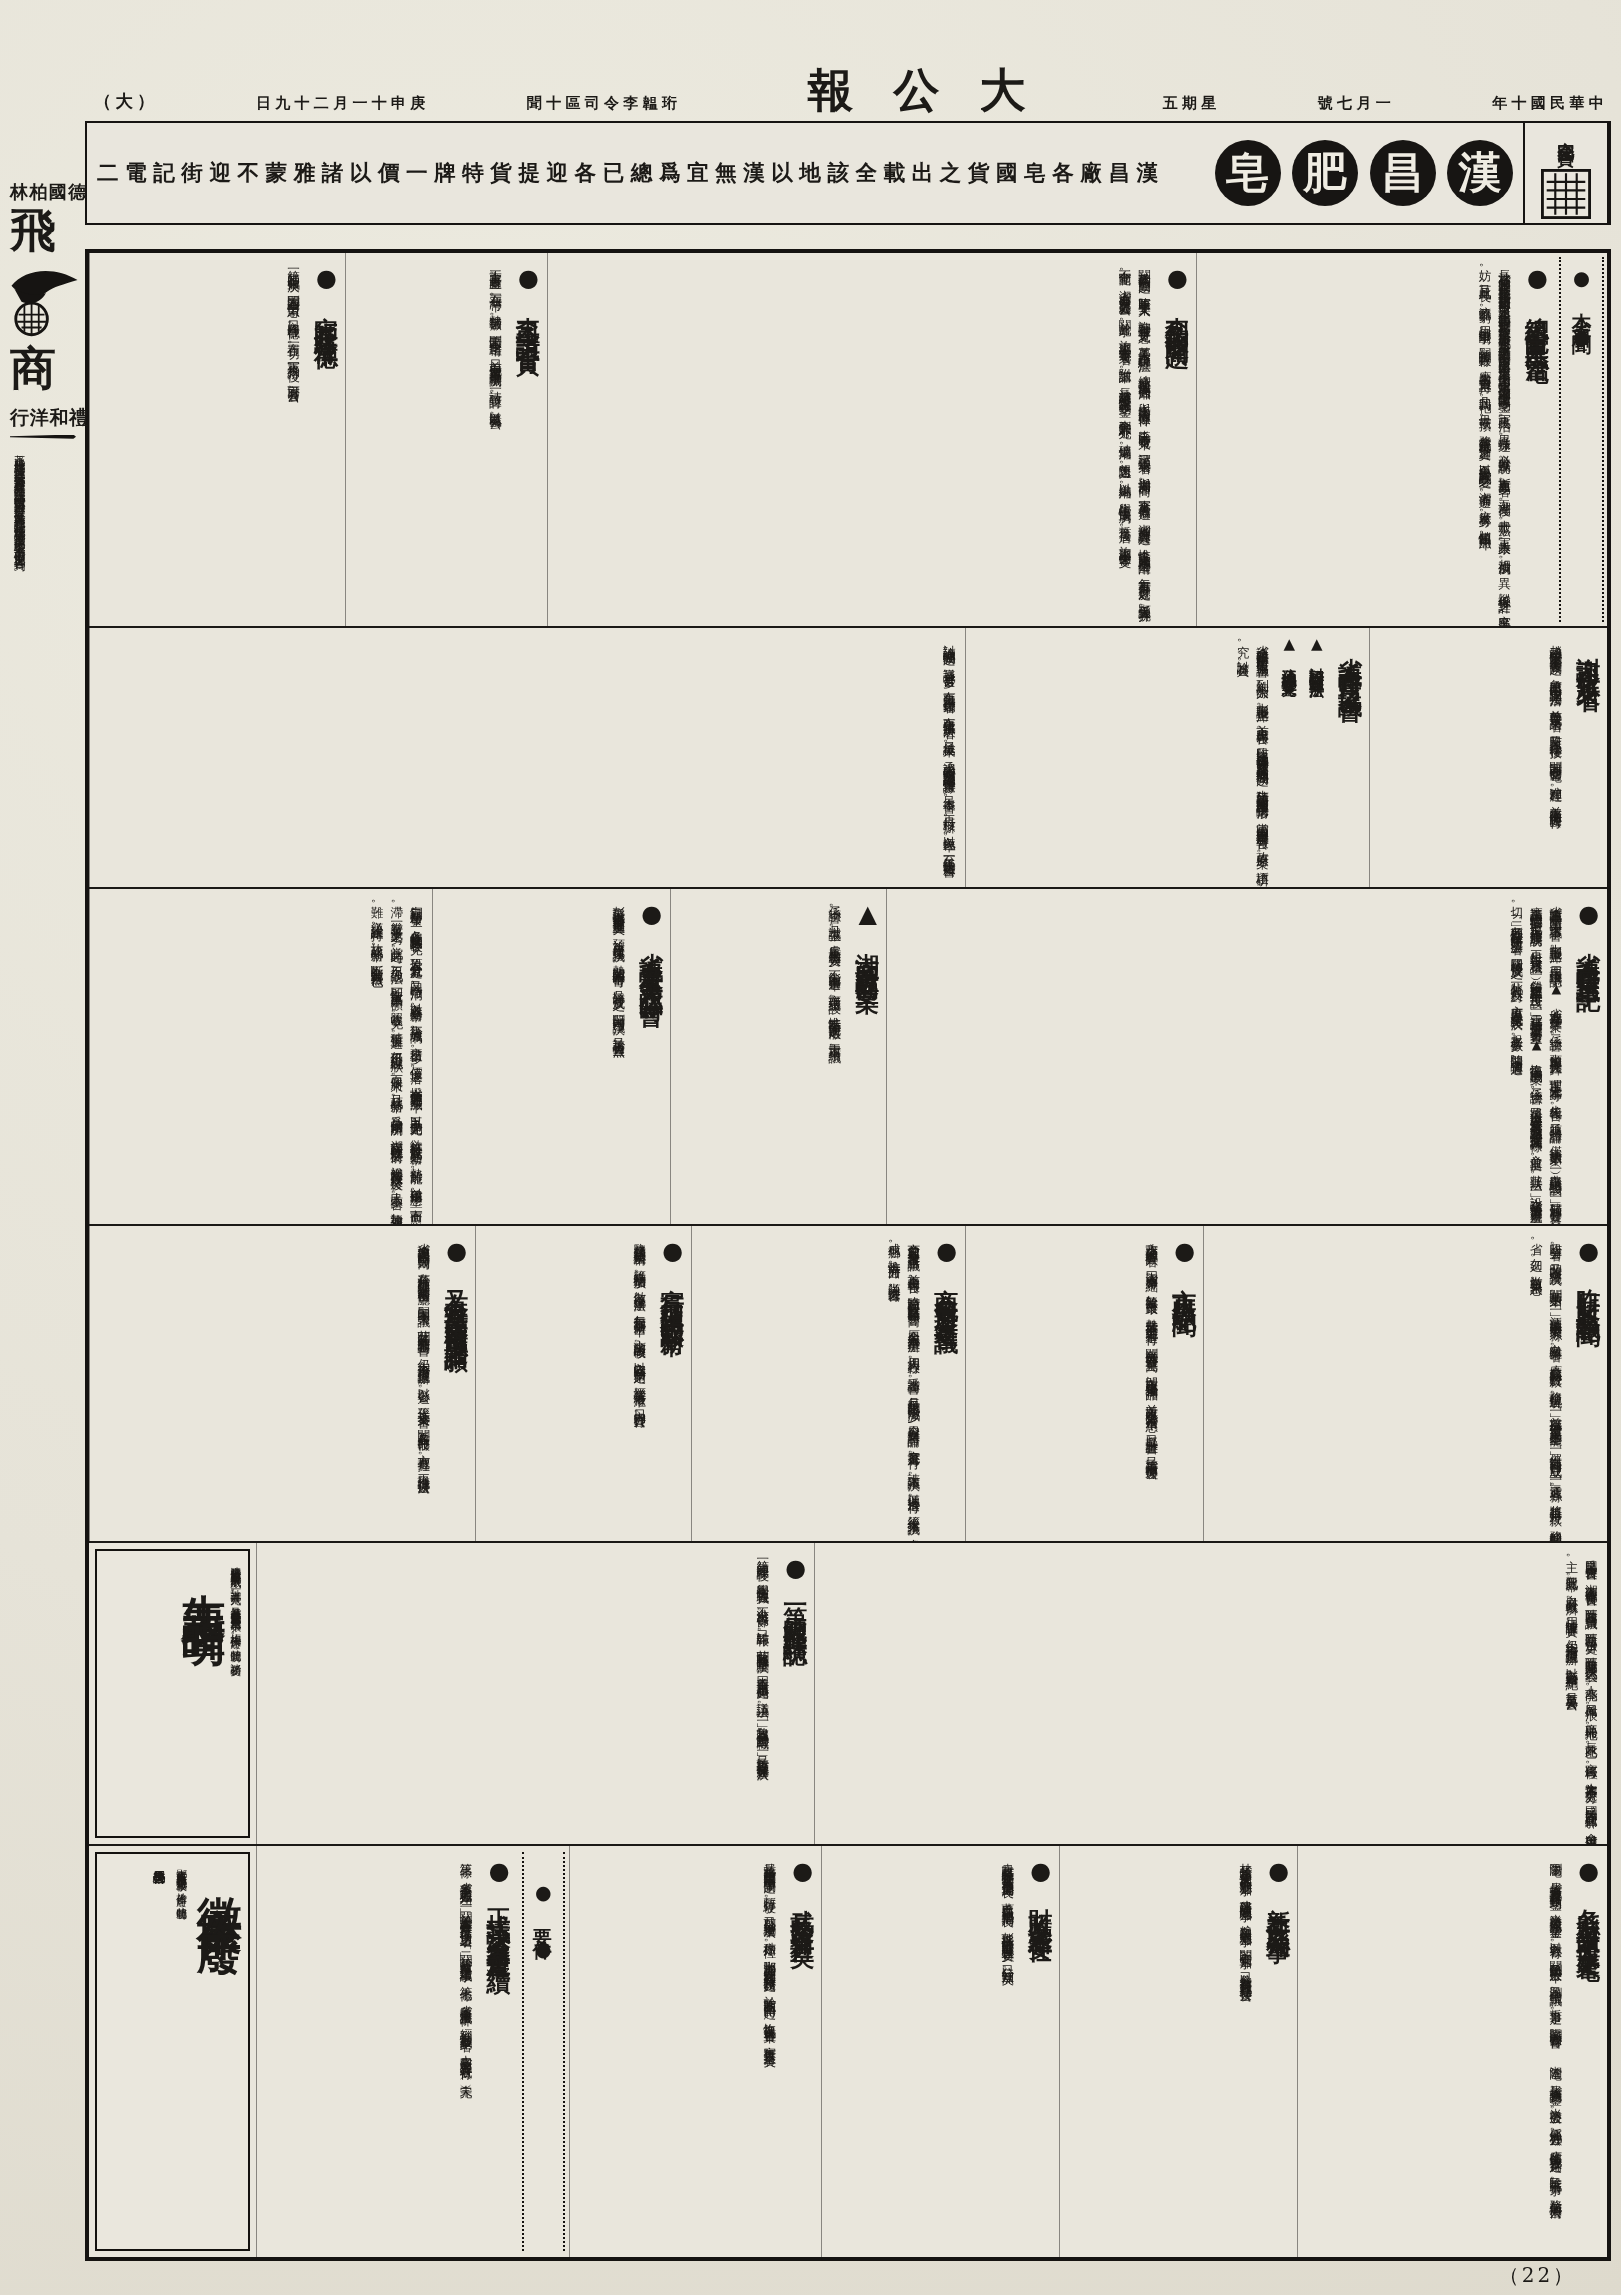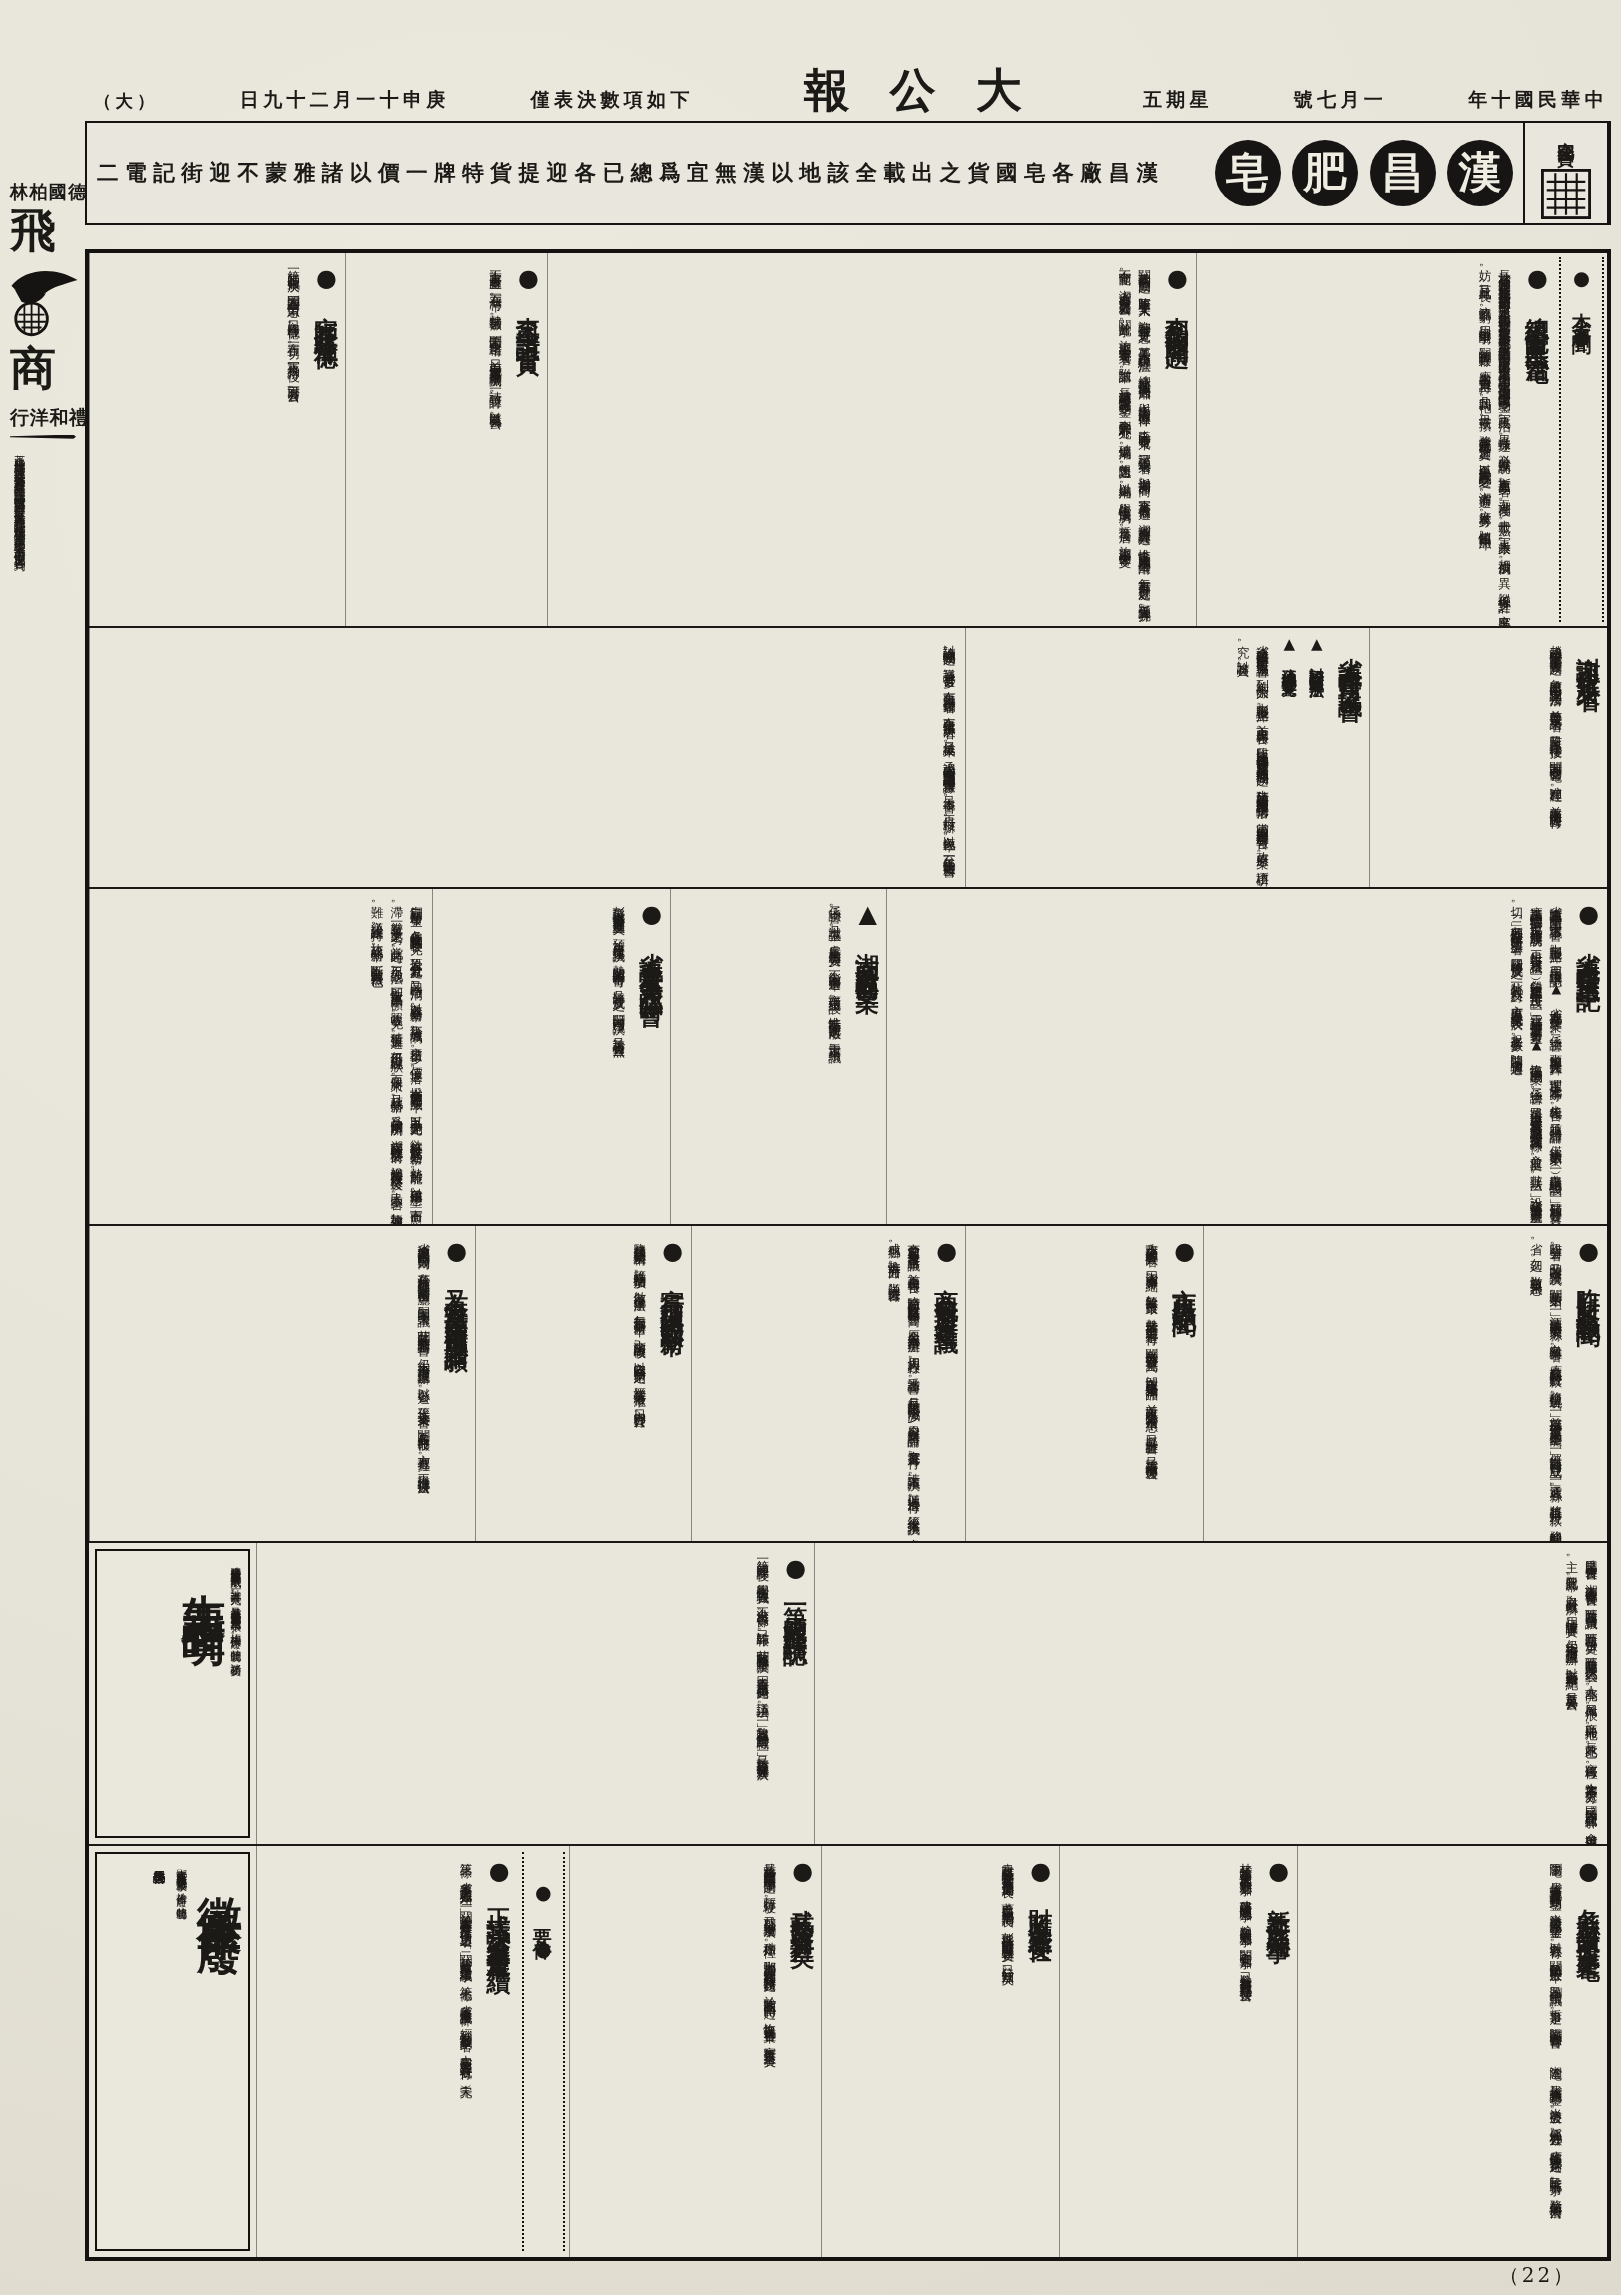--- a/index.html
+++ b/index.html
@@ -10,21 +10,21 @@
     font-family:"DejaVu Serif","Liberation Serif",serif;
     color:#1c1a17;
   }
   .sheet{position:absolute;left:0;top:0;right:0;bottom:0;}
   
   .masthead{
     position:absolute;left:94px;top:45px;width:1514px;height:68px;
     display:flex;flex-direction:row;justify-content:space-between;align-items:flex-end;
     font-weight:bold;
   }
-  .mh{font-size:19px;letter-spacing:4.3px;white-space:nowrap;}
+  .mh{font-size:15px;letter-spacing:4.3px;white-space:nowrap;}
   .mh.title{font-size:46px;letter-spacing:40px;padding-left:29px;line-height:1;}
   .mh.small{font-size:17.3px;}
   
   .soap{
     position:absolute;left:85px;top:121px;width:1526px;height:104px;
     border:2.9px solid #161412;background:#e9e6dd;
     display:flex;flex-direction:row;align-items:stretch;box-sizing:border-box;
   }
   .soap-lines{flex:1;display:flex;flex-direction:column;justify-content:space-around;padding:4.3px 10px;overflow:hidden;}
   .sline{font-size:21.6px;font-weight:bold;letter-spacing:6.5px;white-space:nowrap;line-height:1.1;}
@@ -98,21 +98,21 @@
   .pageno{position:absolute;right:46px;bottom:5.8px;font-size:20px;letter-spacing:2.9px;}
 </style>
 </head>
 <body>
 
 <div class="sheet">
 
   <div class="masthead">
     <span class="mh small">（大）</span>
     <span class="mh">日九十二月一十申庚</span>
-    <span class="mh">僅表決數項如下</span>
+    <span class="mh">聞十區司令李韞珩</span>
     <span class="mh title">報公大</span>
     <span class="mh">五期星</span>
     <span class="mh">號七月一</span>
     <span class="mh">年十國民華中</span>
   </div>
 
   <div class="soap">
     <div class="soap-lines">
       <div class="sline">二電記街迎不蒙雅諸以價一牌特貨提迎各已總爲宜無漢以地該全載出之貨國皂各廠昌漢</div>
     </div>

